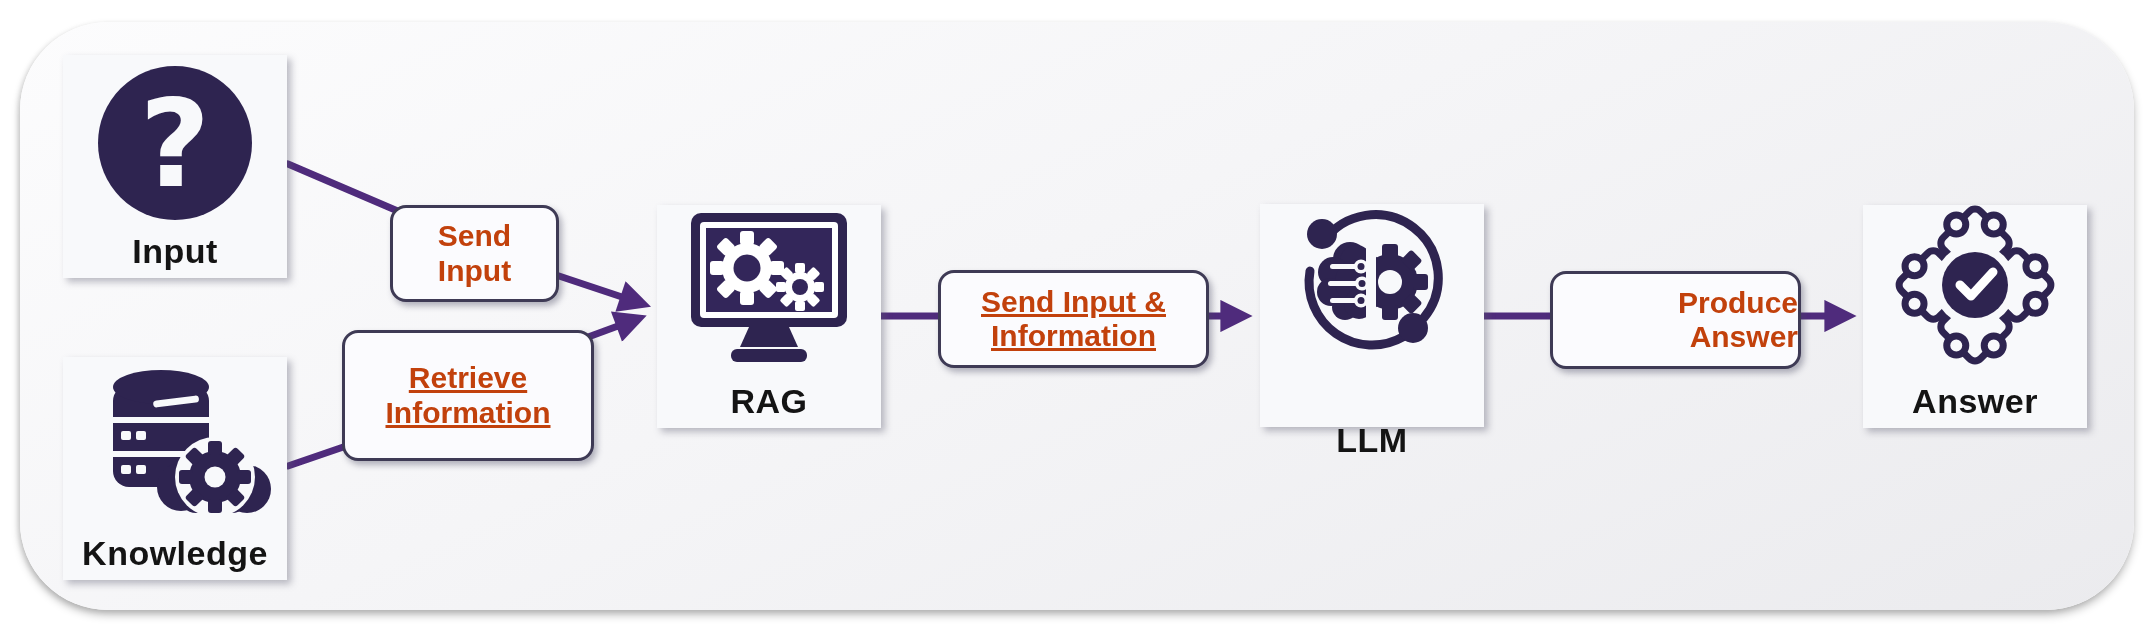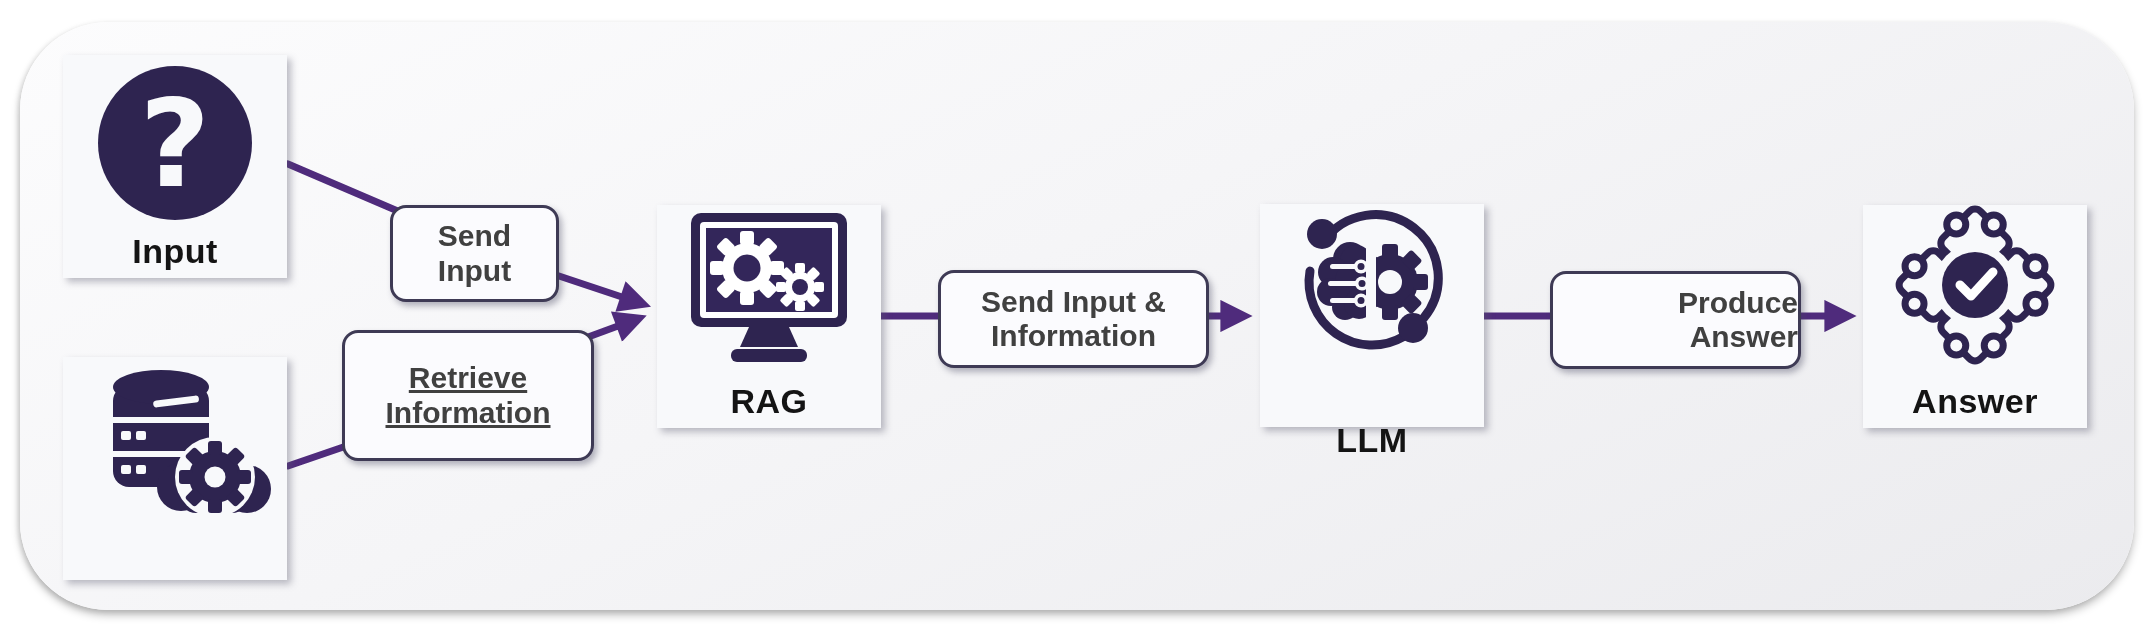--- a/index.html
+++ b/index.html
@@ -27,25 +27,25 @@
   }
   #card-input   {left:63px; top:55px;}
   #card-knowledge{left:63px; top:357px;}
   #card-rag     {left:657px;top:205px;justify-content:center;}
   #card-llm     {left:1260px;top:204px;gap:47px;}
   #card-answer  {left:1863px;top:205px;}
   .edge-label{
     position:absolute;background:#fbfbfe;border:3px solid #3e3a55;border-radius:16px;
     box-shadow:3px 4px 6px rgba(70,70,95,.40);
     display:flex;flex-direction:column;align-items:center;justify-content:center;
-    color:#404040;font-weight:700;font-size:30px;line-height:1.14;text-align:center;
+    color:#c2410c;font-weight:700;font-size:30px;line-height:1.14;text-align:center;
   }
   #lbl-send-input{left:390px;top:205px;width:163px;height:91px;}
   #lbl-retrieve  {left:342px;top:330px;width:246px;height:125px;text-decoration:underline;}
-  #lbl-send-info {left:938px;top:270px;width:265px;height:92px;}
+  #lbl-send-info {left:938px;top:270px;width:265px;height:92px;text-decoration:underline;}
   #lbl-produce   {left:1550px;top:271px;width:245px;height:92px;align-items:flex-end;}
 </style>
 </head>
 <body>
 
 <div class="stage">
 
   <div class="panel"></div>
 
   <svg class="connectors" viewBox="0 0 2152 630">
@@ -102,20 +102,21 @@
         <rect x="-7" y="-36" width="14" height="14" rx="3" transform="rotate(45)"></rect>
         <rect x="-7" y="-36" width="14" height="14" rx="3" transform="rotate(90)"></rect>
         <rect x="-7" y="-36" width="14" height="14" rx="3" transform="rotate(135)"></rect>
         <rect x="-7" y="-36" width="14" height="14" rx="3" transform="rotate(180)"></rect>
         <rect x="-7" y="-36" width="14" height="14" rx="3" transform="rotate(225)"></rect>
         <rect x="-7" y="-36" width="14" height="14" rx="3" transform="rotate(270)"></rect>
         <rect x="-7" y="-36" width="14" height="14" rx="3" transform="rotate(315)"></rect>
         <circle r="10.5" fill="#f8f9fb"></circle>
       </g>
     </svg>
+    <div class="card-label">Knowledge</div>
   </div>
 
   <div class="card" id="card-rag">
     <svg class="icon" viewBox="0 0 224 170">
       <rect x="34" y="8" width="156" height="114" rx="10" fill="#2e2450"></rect>
       <rect x="43" y="17" width="138" height="96" rx="4" fill="#ffffff"></rect>
       <rect x="49" y="23" width="126" height="84" fill="#33265a"></rect>
       <g transform="translate(90,63)">
         <g fill="#ffffff">
           <circle r="25"></circle>

